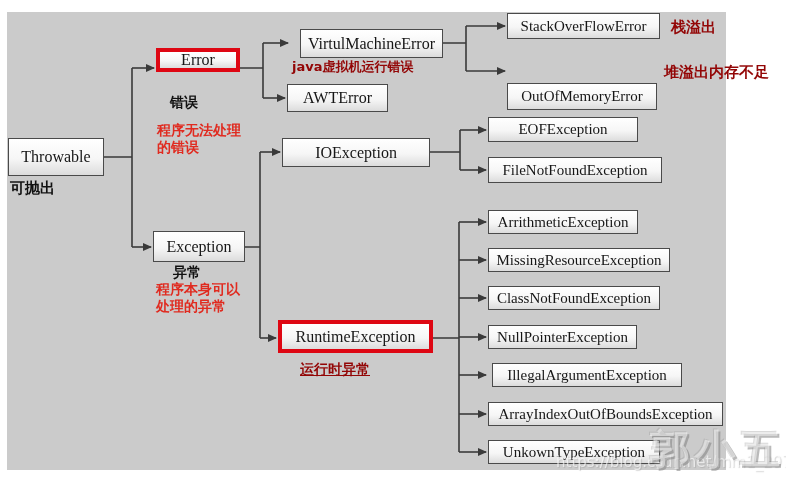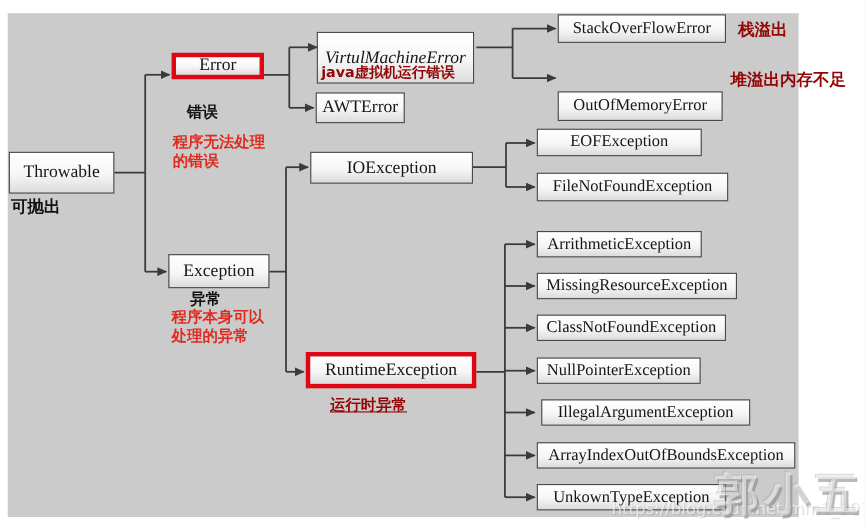--- a/index.html
+++ b/index.html
@@ -82,22 +82,22 @@
       <path d="M459 414 H486" marker-end="url(#arr)"></path>
       <path d="M459 452 H486" marker-end="url(#arr)"></path>
     </g>
   </svg>
 
   <div class="node" style="left:8px;top:138px;width:96px;height:38px;">Throwable</div>
 
   <div class="node red" style="left:156px;top:48px;width:84px;height:24px;">Error</div>
   <div class="node" style="left:153px;top:231px;width:92px;height:31px;">Exception</div>
 
-  <div class="node" style="left:288px;top:29px;width:143px;height:47px;font-style:italic;">VirtulMachineError</div>
-  <div class="node" style="left:287px;top:84px;width:81px;height:28px;">AWTError</div>
+  <div class="node" style="left:300px;top:29px;width:143px;height:29px;">VirtulMachineError</div>
+  <div class="node" style="left:287px;top:84px;width:101px;height:28px;">AWTError</div>
   <div class="node small" style="left:507px;top:13px;width:153px;height:26px;">StackOverFlowError</div>
   <div class="node small" style="left:507px;top:58px;width:150px;height:27px;margin-top:25px;">OutOfMemoryError</div>
 
   <div class="node" style="left:282px;top:138px;width:148px;height:29px;">IOException</div>
   <div class="node small" style="left:488px;top:117px;width:150px;height:25px;">EOFException</div>
   <div class="node small" style="left:488px;top:157px;width:174px;height:26px;">FileNotFoundException</div>
   <div class="node red" style="left:278px;top:320px;width:155px;height:33px;">RuntimeException</div>
 
   <div class="node small" style="left:488px;top:210px;width:150px;height:24px;">ArrithmeticException</div>
   <div class="node small" style="left:488px;top:248px;width:182px;height:24px;">MissingResourceException</div>

